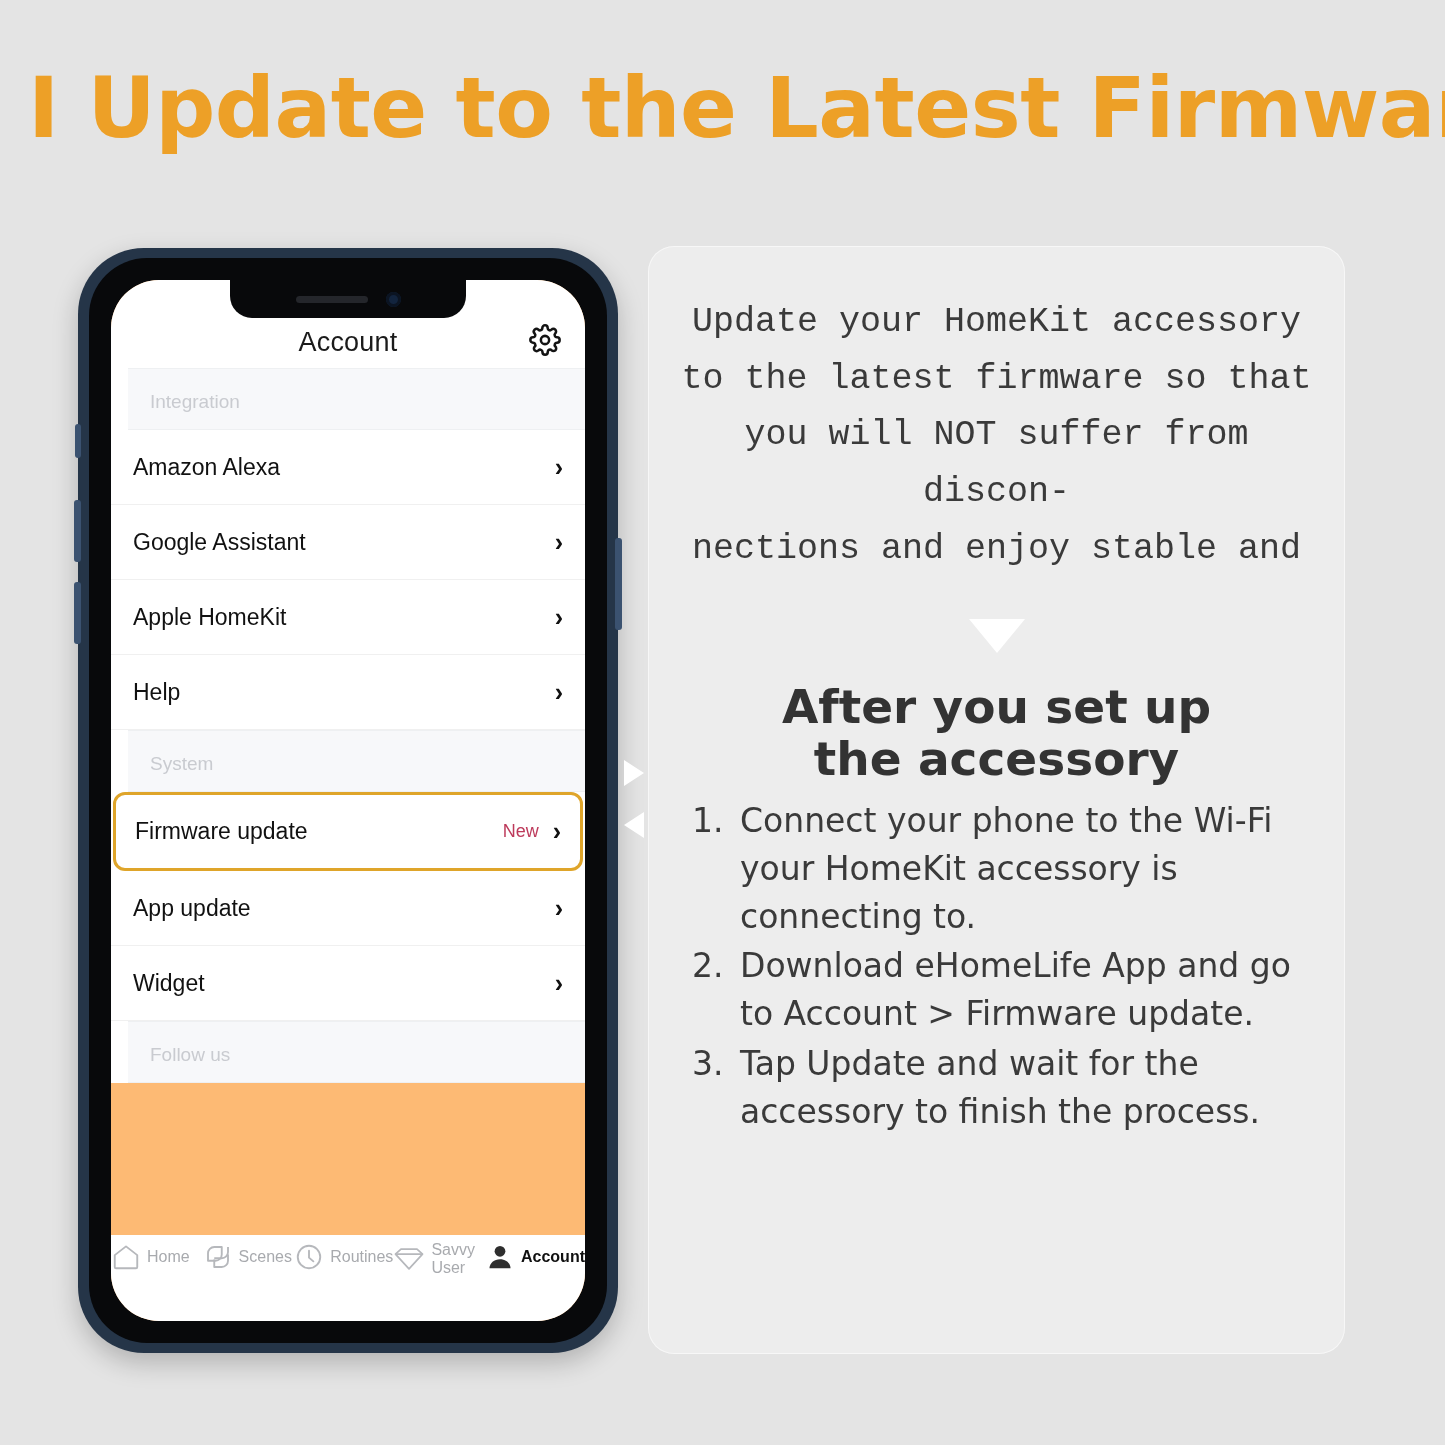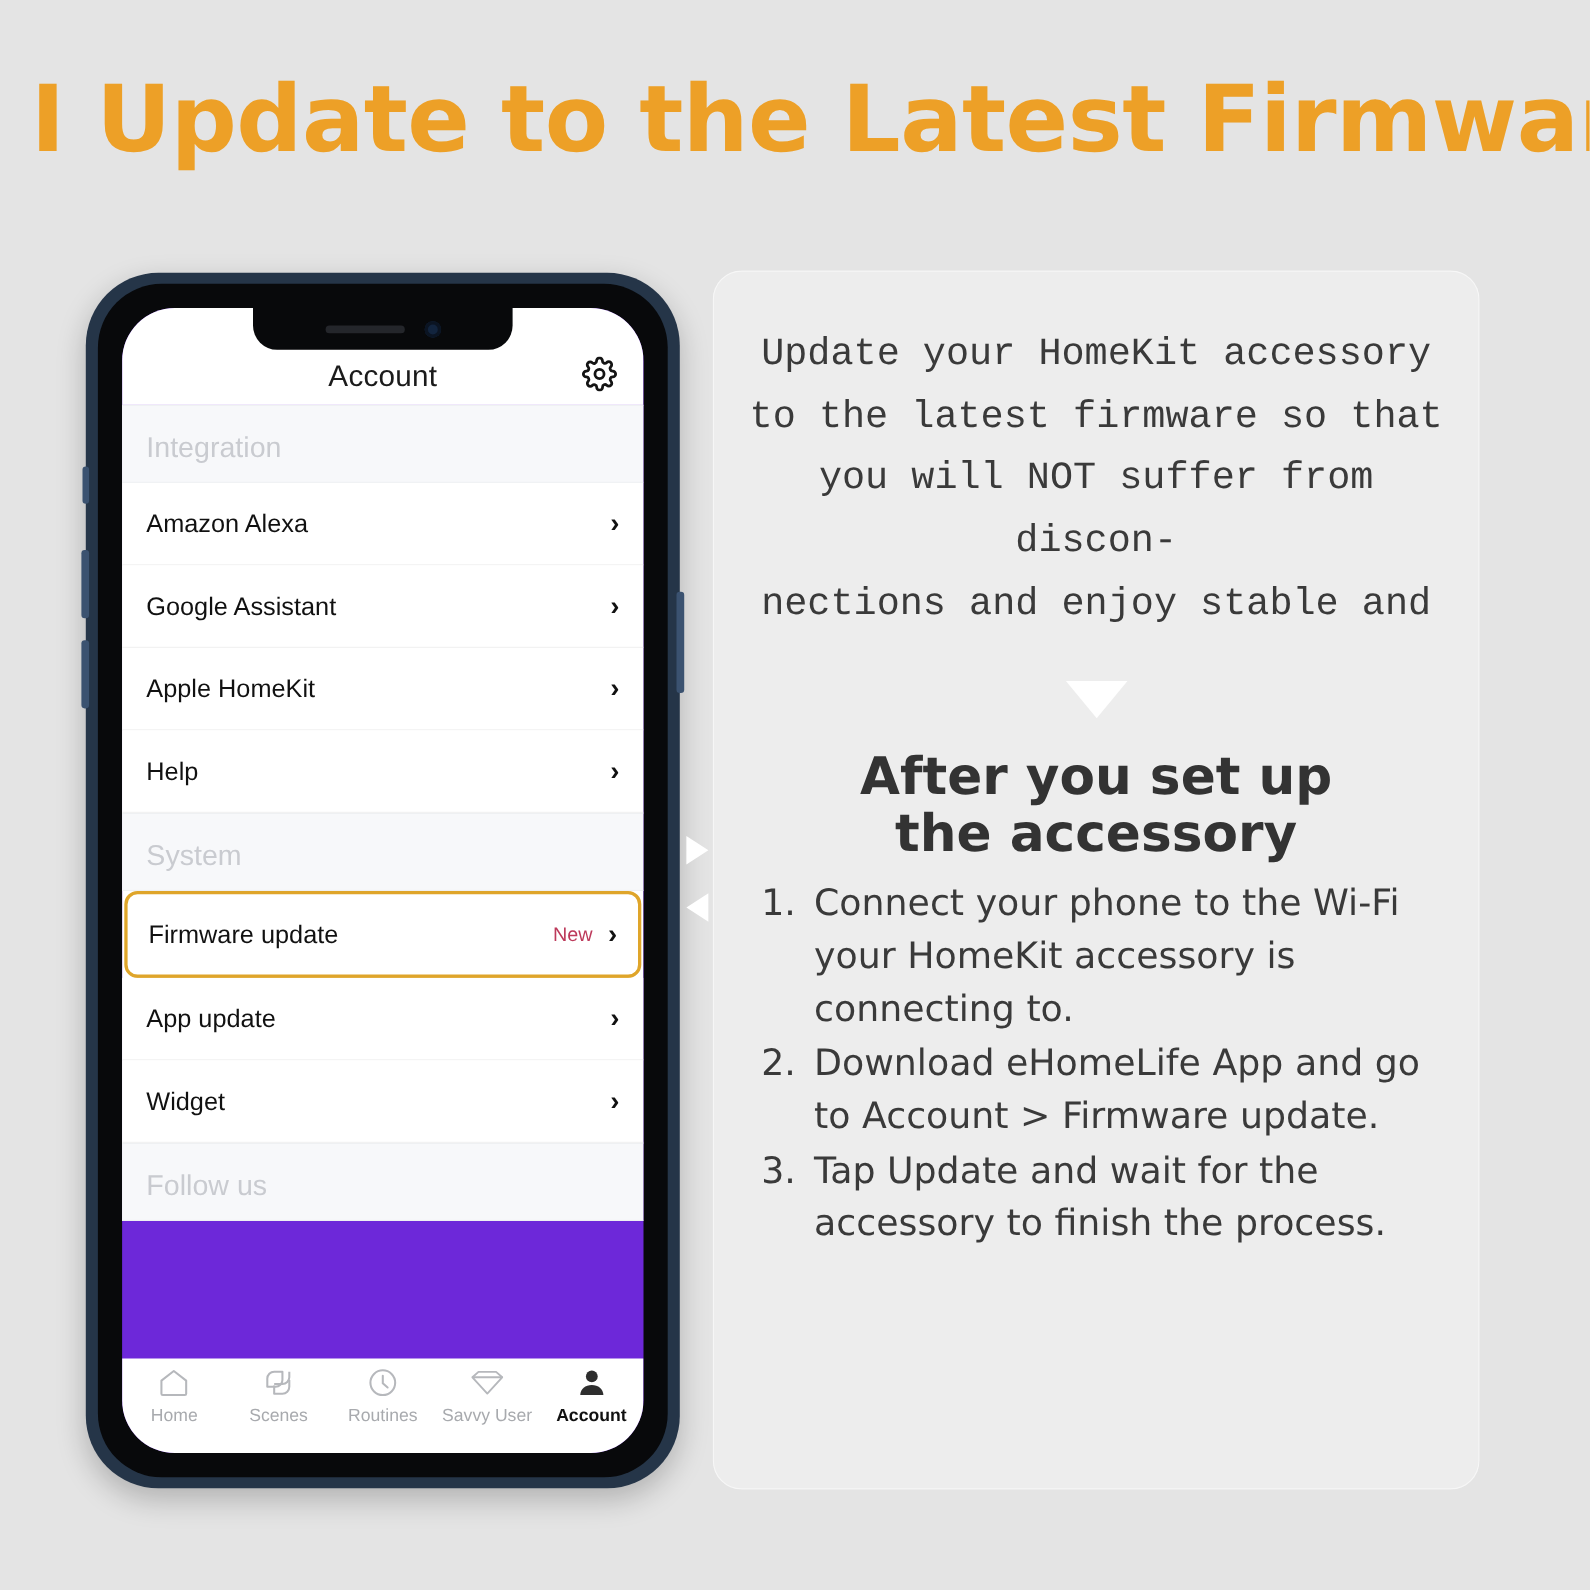--- a/index.html
+++ b/index.html
@@ -49,21 +49,21 @@
   .phone-bezel {
     position: absolute;
     left: 11px; top: 10px; right: 11px; bottom: 10px;
     border-radius: 58px;
     background: #08090b;
   }
   .phone-screen {
     position: absolute;
     left: 22px; top: 22px; right: 22px; bottom: 22px;
     border-radius: 48px;
-    background: #6d28d9;
+    background: #fdba74;
     overflow: hidden;
   }
   .phone-notch {
     position: absolute;
     top: 0;
     left: 50%;
     transform: translateX(-50%);
     width: 236px;
     height: 38px;
     background: #08090b;
@@ -128,25 +128,26 @@
     justify-content: center;
   }
 
   .app-list {
     background: #fff;
     font-size: 0;
   }
   .section-head {
     background: #f7f8fa;
     color: #c9cbd0;
-    font-size: 26px;
+    font-size: 19px;
     padding: 22px 22px 16px 22px;
     border-top: 1px solid #eef0f2;
     border-bottom: 1px solid #eef0f2;
     box-sizing: border-box;
+    margin-left: 17px;
   }
   .section-head.tall { padding-top: 96px; }
   .row {
     display: flex;
     align-items: center;
     justify-content: space-between;
     padding: 0 22px;
     height: 75px;
     background: #fff;
     border-bottom: 1px solid #f0f0f0;
@@ -187,21 +188,21 @@
     background: #fff;
     display: flex;
     align-items: flex-start;
     padding-top: 6px;
     box-sizing: border-box;
     z-index: 4;
   }
   .tab {
     flex: 1;
     display: flex;
-    flex-direction: column;
+    flex-direction: row;
     align-items: center;
     gap: 6px;
   }
   .tab-icon { height: 32px; display: flex; align-items: center; }
   .tab-label {
     font-size: 16px;
     color: #a8aaae;
   }
   .tab.active .tab-label { color: #111; font-weight: 700; }
 

